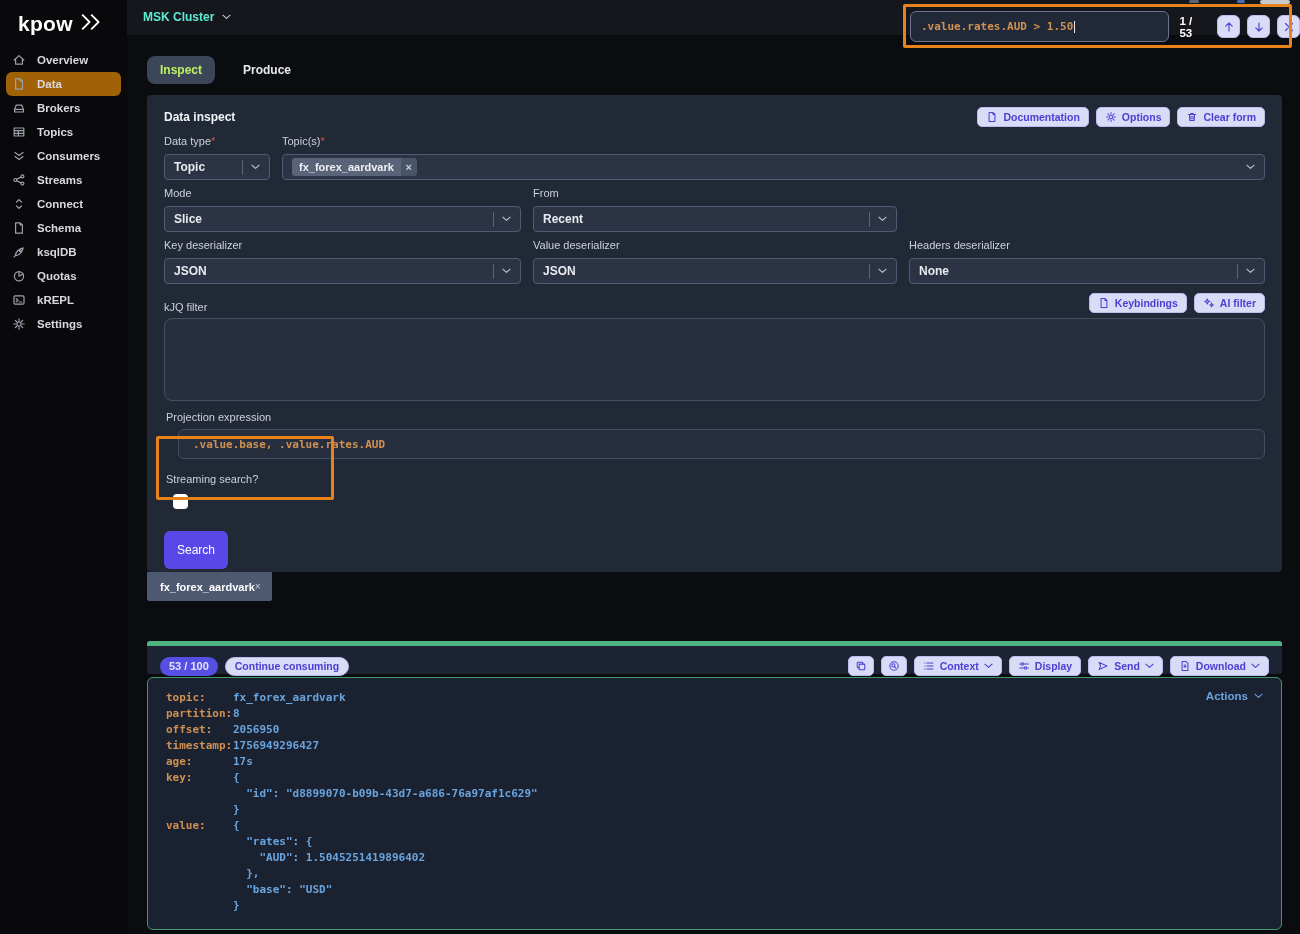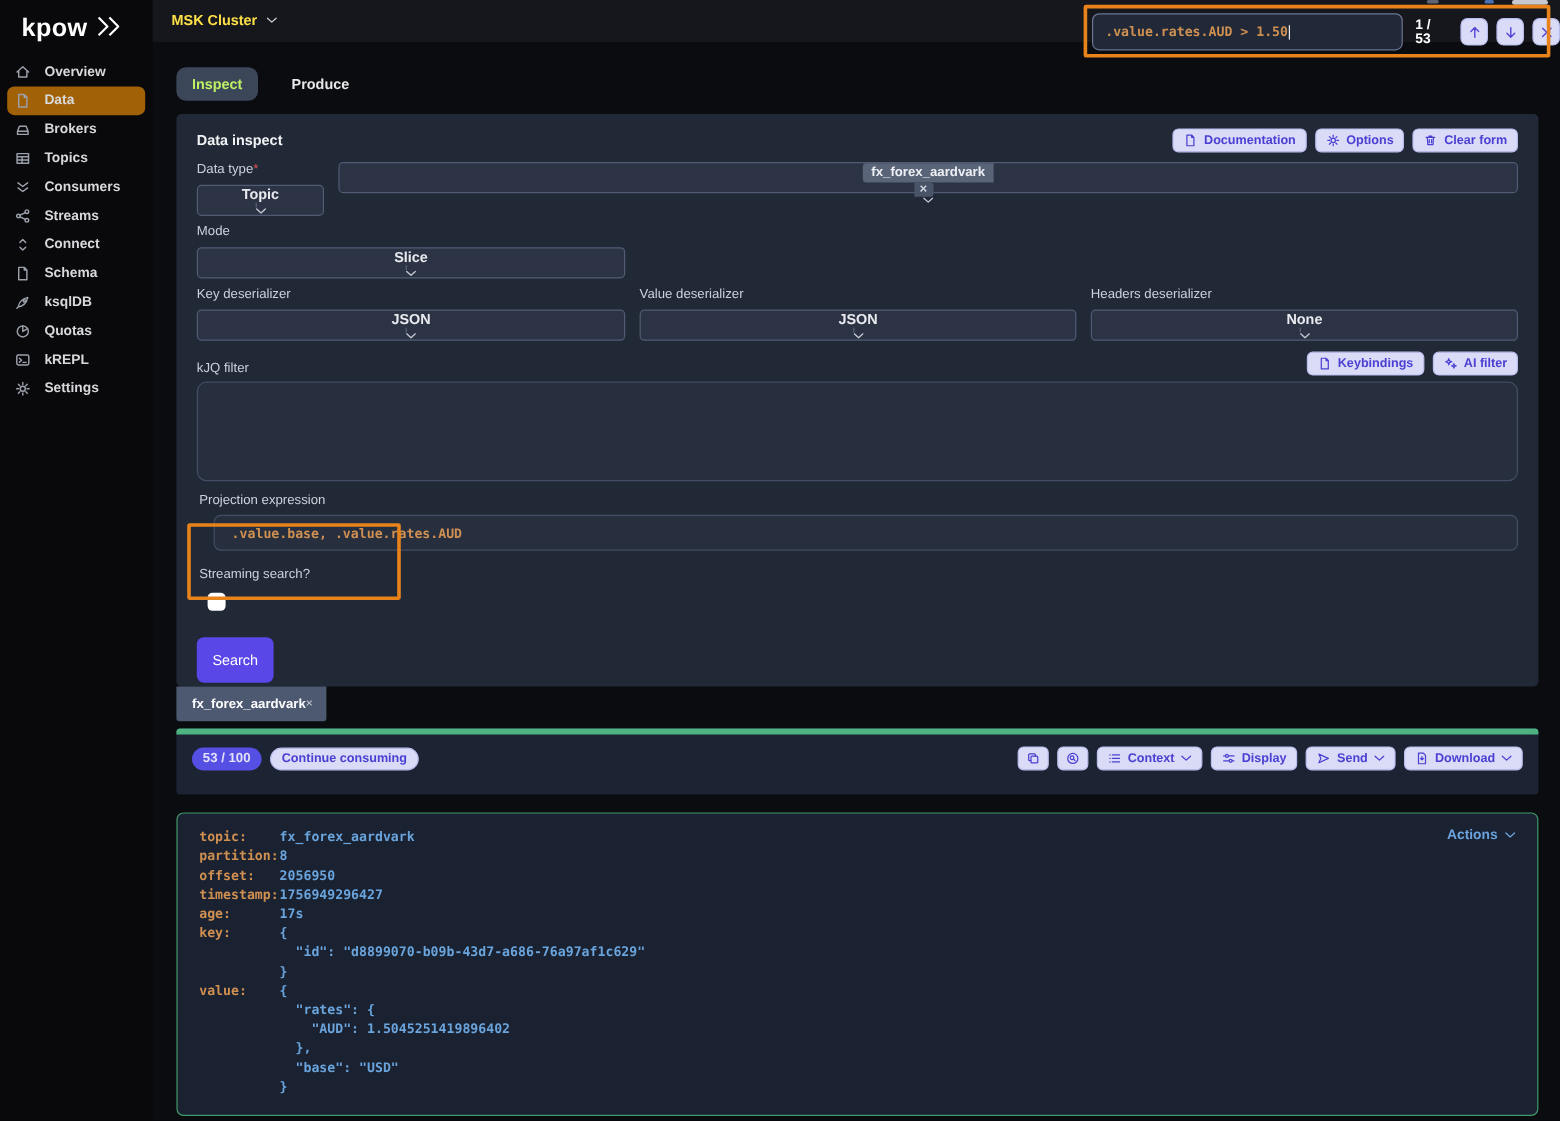--- a/index.html
+++ b/index.html
@@ -15,21 +15,21 @@
   .nav { margin-top:10px; }
   .nav-item { display:flex; align-items:center; gap:11px; height:24px; margin:0 6px; padding:0 6px; border-radius:6px; cursor:pointer; }
   .nav-item.active { background:#a16207; }
   .nav-item .icon { color:#9ba0ab; }
   .nav-item .icon svg { width:14px; height:14px; }
   .nav-label { color:#d8d9dd; font-size:11.5px; font-weight:600; }
 
   
   .topbar { position:absolute; left:127px; top:0; right:0; height:35px; background:#16171c; z-index:1; }
   .cluster { display:inline-flex; align-items:center; gap:8px; margin:10px 0 0 16px; cursor:pointer; }
-  .cluster-label { color:#fde047; font-size:12px; font-weight:700; }
+  .cluster-label { color:#5eead4; font-size:12px; font-weight:700; }
   .topbar-slivers span { position:absolute; top:0; border-radius:2px; opacity:.85; }
 
   
   .icon { display:inline-flex; align-items:center; justify-content:center; }
   .icon svg { width:12px; height:12px; fill:none; stroke:currentColor; stroke-width:1.2; stroke-linecap:round; stroke-linejoin:round; }
   .chev svg { width:9px; height:6px; }
 
   
   .content { position:absolute; left:127px; top:35px; right:0; bottom:0; background:#0b0c10; }
   .tabs { position:absolute; top:20px; left:20px; display:flex; gap:28px; align-items:center; height:30px; }
@@ -39,21 +39,21 @@
   
   .panel { position:absolute; left:20px; top:60px; width:1135px; height:477px; background:#212937; border-radius:4px; }
   .panel-header { position:absolute; top:12px; left:17px; right:17px; display:flex; justify-content:space-between; align-items:center; }
   .panel-title { color:#f2f3f5; font-size:12px; font-weight:700; }
   .pill-row { display:flex; gap:7px; }
   .pill-btn { display:inline-flex; align-items:center; gap:5px; background:#d9dbf7; color:#4b40d2; border:1px solid #b9bdee; border-radius:5px; font-size:10.5px; font-weight:700; padding:3px 8px; height:20px; cursor:pointer; }
   .pill-btn.icon-only { padding:3px 6px; }
 
   .lbl { color:#ccd1db; font-size:11px; display:block; margin-bottom:7px; }
   .req { color:#d9534f; }
-  .sel { height:26px; background:#2b3345; border:1px solid #515c74; border-radius:4px; display:flex; align-items:center; padding:0 9px; color:#e9eaee; font-size:12px; font-weight:600; cursor:pointer;flex-direction:column; }
+  .sel { height:26px; background:#2b3345; border:1px solid #515c74; border-radius:4px; display:flex; align-items:center; padding:0 9px; color:#e9eaee; font-size:12px; font-weight:600; cursor:pointer; }
   .sel .spring { flex:1; }
   .sel .sep { width:1px; height:15px; background:#5a6377; margin-right:8px; }
   .sel .chev { color:#c6cad4; }
 
   .f-row { position:absolute; left:17px; right:17px; display:flex; gap:12px; }
   .f-col { display:flex; flex-direction:column; }
   .w-inputtype { width:106px; }
   .w-mode { width:357px; }
   .w-from { width:364px; }
   .flex1 { flex:1; }
@@ -71,21 +71,21 @@
   .stream-check { position:absolute; left:26px; top:399px; width:15px; height:15px; background:#fff; border-radius:4px; cursor:pointer; }
 
   .search-btn { position:absolute; left:17px; top:436px; background:#5947e8; color:#ffffff; font-size:12px; font-weight:400; border:none; border-radius:6px; padding:6px 13px; height:38px; cursor:pointer; }
 
   
   .topic-tab { position:absolute; left:20px; top:537px; width:125px; height:29px; background:#4d5971; border-radius:0 0 2px 2px; display:flex; align-items:center; justify-content:space-between; padding:0 12px 0 13px; cursor:pointer; }
   .topic-tab .t-label { color:#fff; font-size:11px; font-weight:700; }
   .topic-tab .t-x { color:#cdd2da; font-size:10px; }
 
   
-  .toolbar { position:absolute; left:20px; top:572px; width:1135px; height:55px; background:#1c2332; border-radius:3px; }
+  .toolbar { position:absolute; left:20px; top:606px; width:1135px; height:33px; background:#1c2332; border-radius:3px; }
   .progress { position:absolute; top:0; left:0; right:0; height:5px; background:#4db381; border-radius:3px 3px 0 0; }
   .toolbar-row { position:absolute; top:5px; left:13px; right:13px; height:40px; display:flex; align-items:center; gap:7px; }
   .count-badge { background:#564fe3; color:#e3e1fb; border-radius:10px; font-size:11px; font-weight:700; padding:2px 9px; height:19px; display:inline-flex; align-items:center; }
   .continue-btn { background:#d9dbf7; color:#4b40d2; border:1px solid #b9bdee; border-radius:10px; font-size:10.5px; font-weight:700; padding:2px 9px; height:19px; display:inline-flex; align-items:center; cursor:pointer; }
   .toolbar-spacer { flex:1; }
 
   
   .record-panel { position:absolute; left:20px; top:642px; width:1135px; height:253px; background:#1a2130; border:1.5px solid #3f9a6b; border-radius:6px; }
   .record { position:absolute; top:12px; left:18px; font-family:"DejaVu Sans Mono", monospace; font-size:11px; line-height:16px; }
   .rec-line { white-space:pre; }
@@ -290,38 +290,52 @@
             <span class="spring"></span>
               <span class="sep"></span>
             <span class="icon chev">
                 <svg viewBox="0 0 10 6">
                   <path d="M1 1l4 3.6L9 1"></path>
                 </svg>
               </span>
           </div>
         </div>
         <div class="f-col flex1">
+          <span class="lbl"><span>Topic(s)</span><span class="req">*</span></span>
           <div class="sel">
             <span class="tag">fx_forex_aardvark</span>
               <span class="tag-x">×</span>
             <span class="spring"></span>
             <span class="icon chev">
                 <svg viewBox="0 0 10 6">
                   <path d="M1 1l4 3.6L9 1"></path>
                 </svg>
               </span>
           </div>
         </div>
       </div>
 
       <div class="f-row" style="top:92px;">
         <div class="f-col w-mode">
           <span class="lbl">Mode</span>
           <div class="sel">
             <span>Slice</span>
+            <span class="spring"></span>
+              <span class="sep"></span>
+            <span class="icon chev">
+                <svg viewBox="0 0 10 6">
+                  <path d="M1 1l4 3.6L9 1"></path>
+                </svg>
+              </span>
+          </div>
+        </div>
+        <div class="f-col w-from">
+          <span class="lbl">From</span>
+          <div class="sel">
+            <span>Recent</span>
             <span class="spring"></span>
               <span class="sep"></span>
             <span class="icon chev">
                 <svg viewBox="0 0 10 6">
                   <path d="M1 1l4 3.6L9 1"></path>
                 </svg>
               </span>
           </div>
         </div>
       </div>

